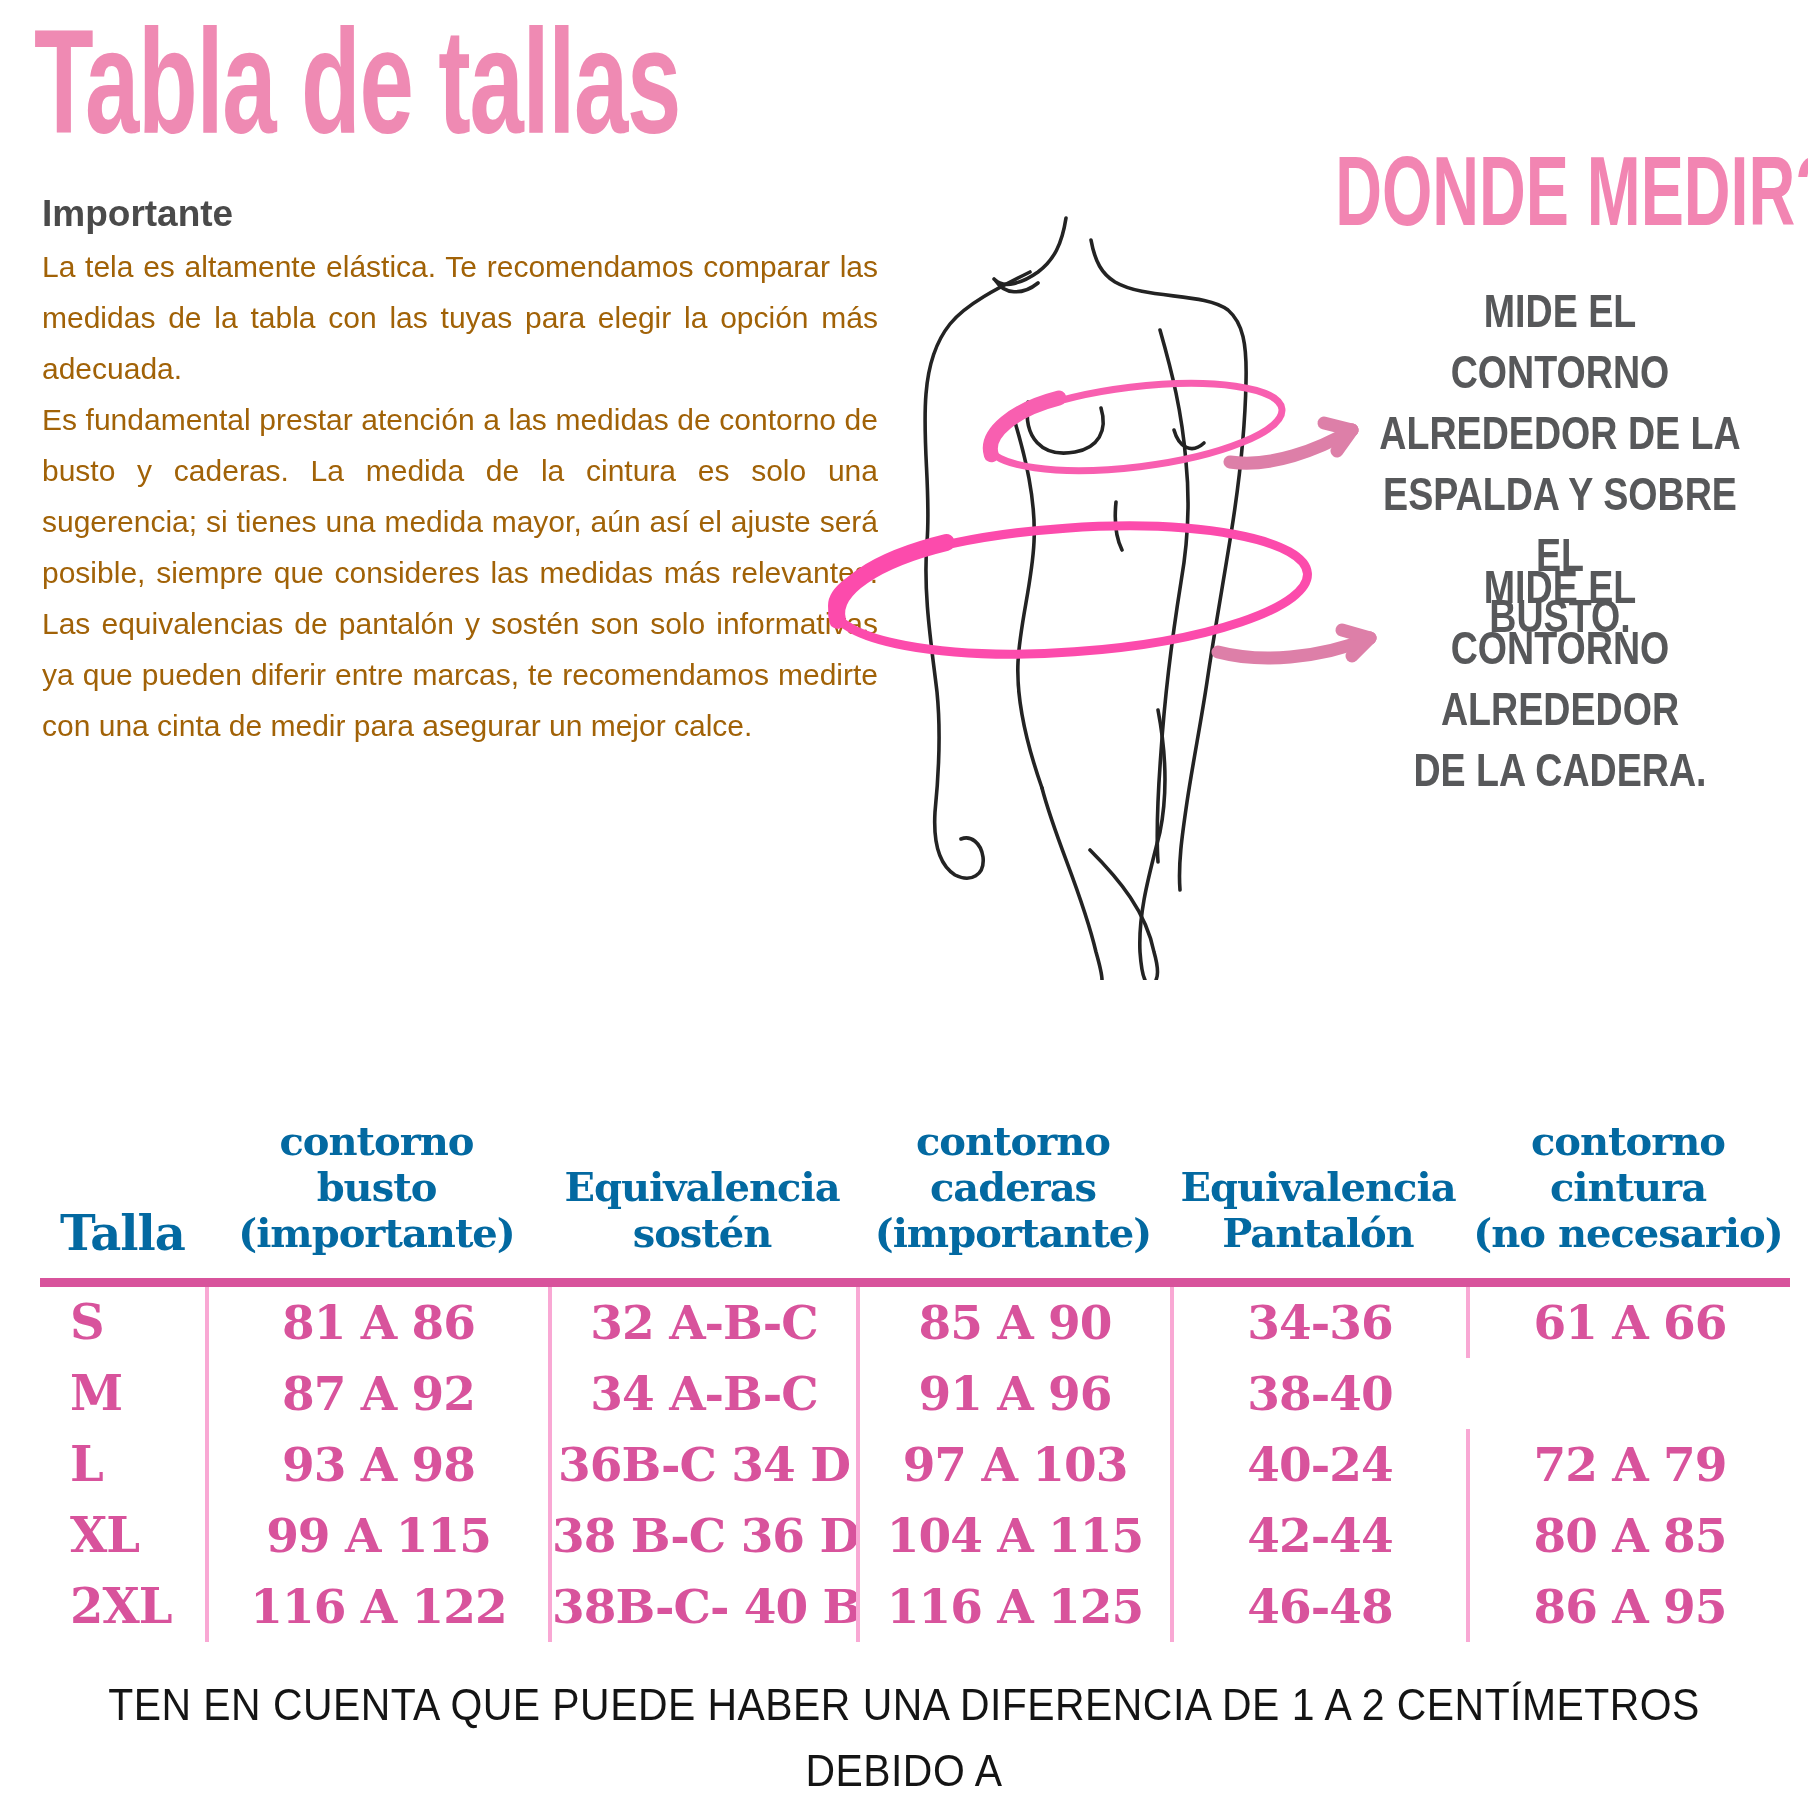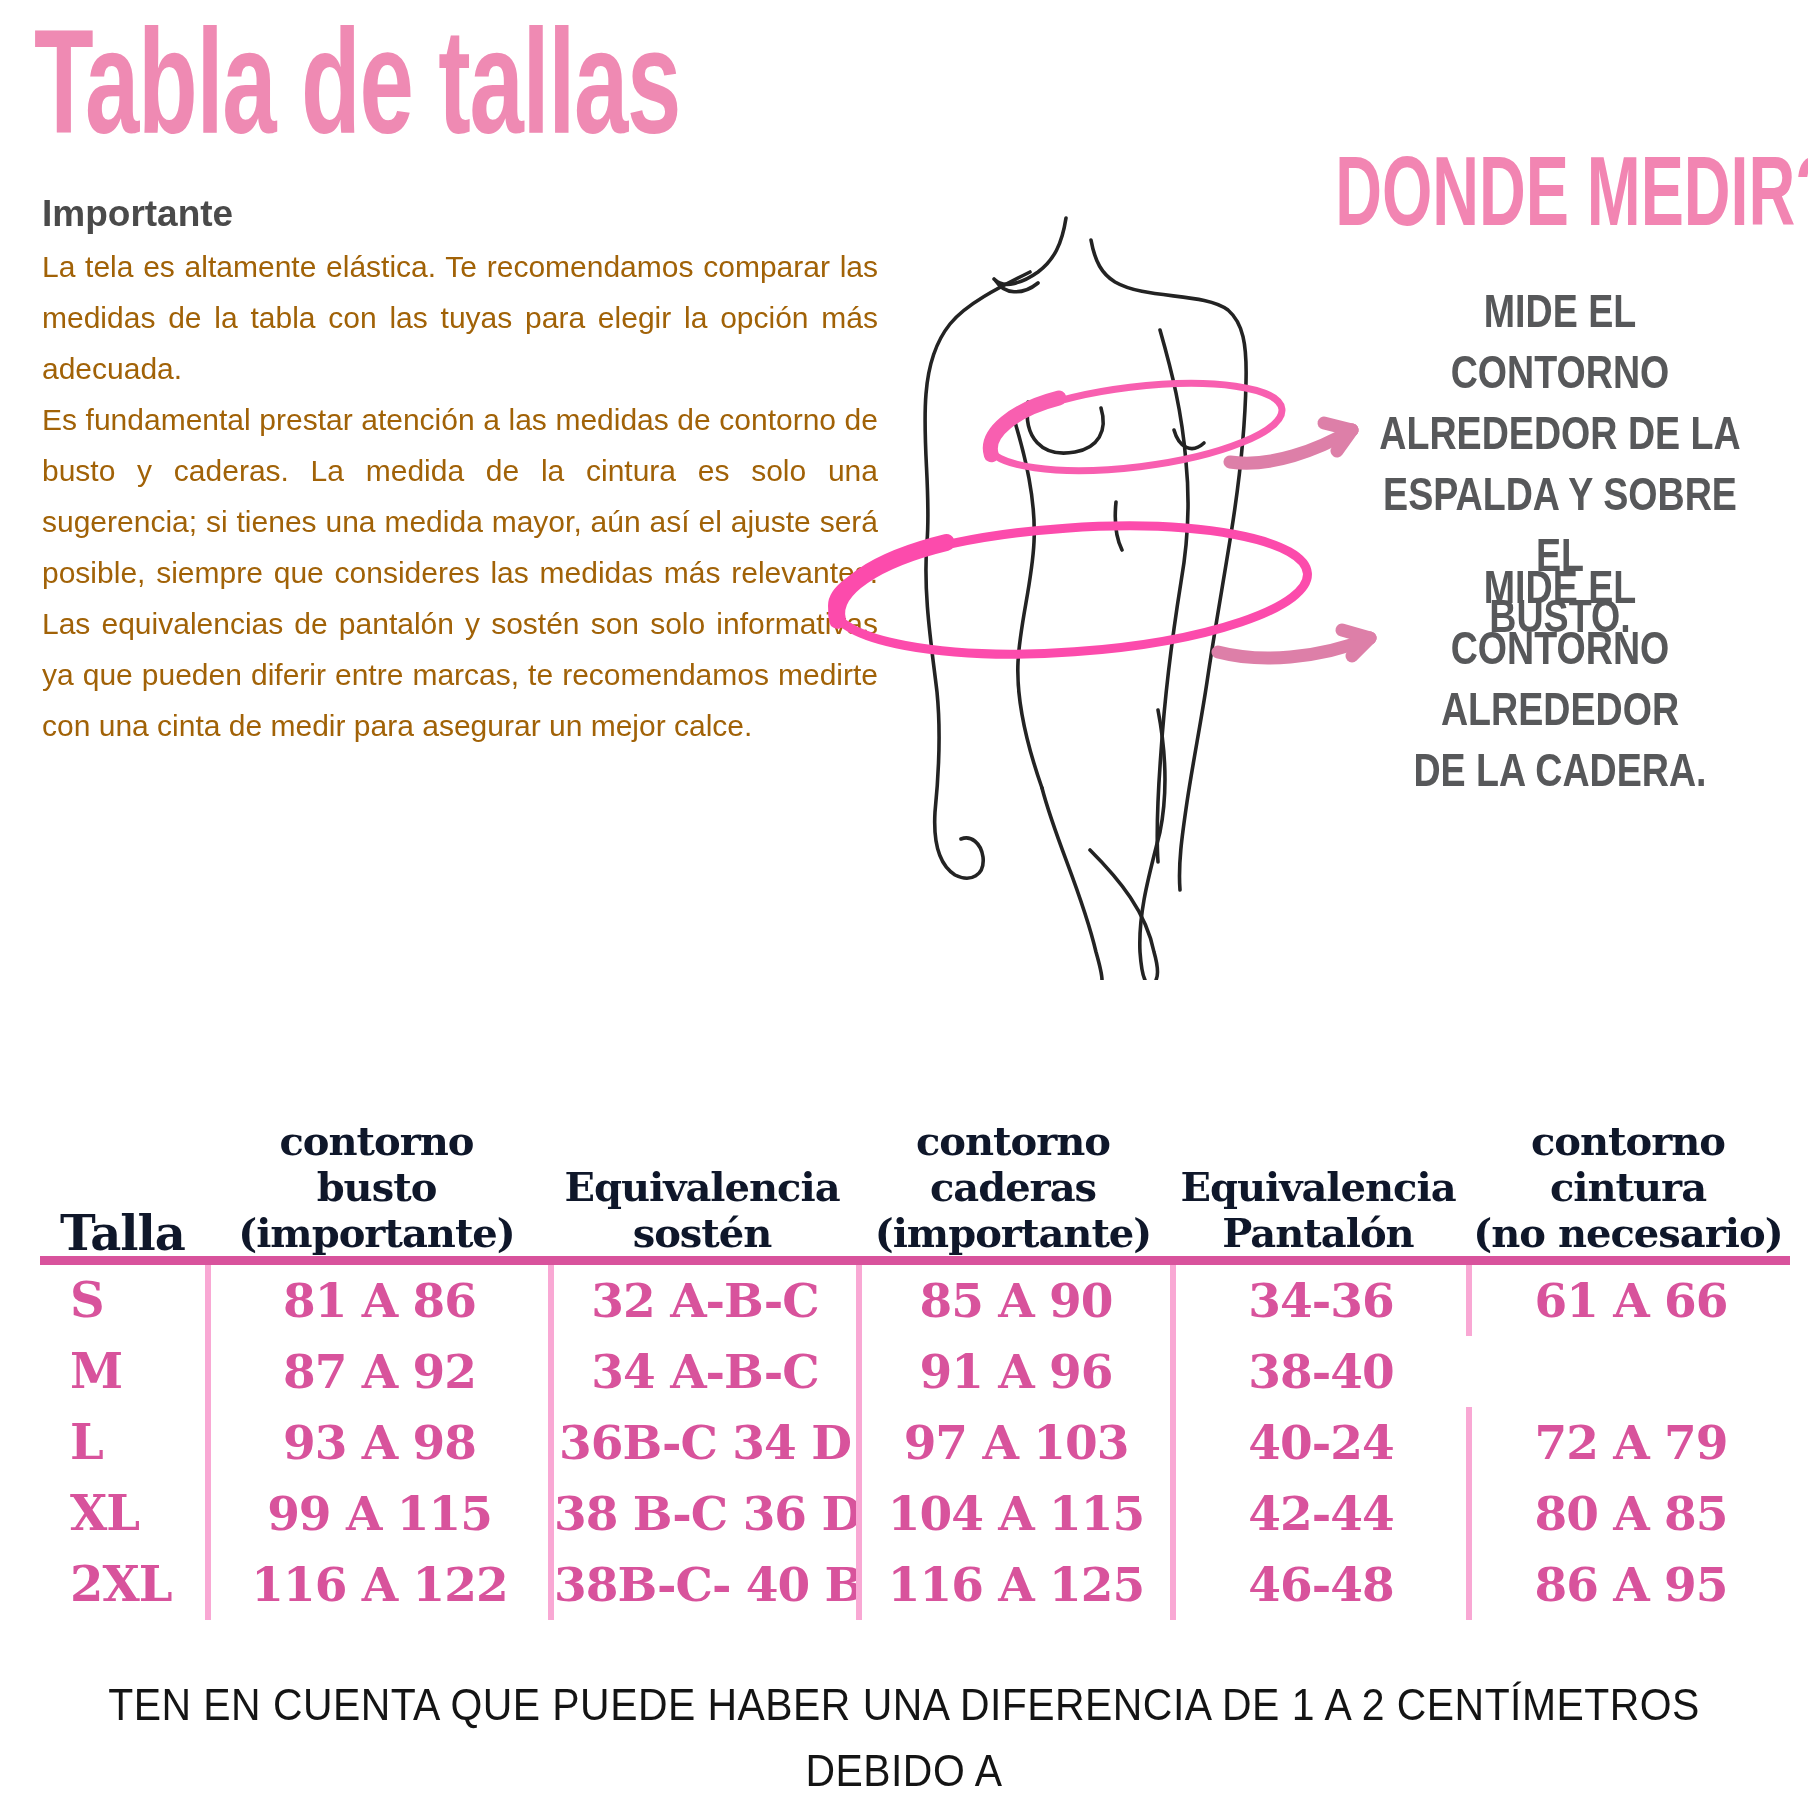--- a/index.html
+++ b/index.html
@@ -48,33 +48,33 @@
   
   .size-table{left:40px;top:1118px;width:1750px;}
   .thead,.trow{
     display:grid;
     grid-template-columns:165px 343px 308px 314px 296px 324px;
   }
   .thead{align-items:end;}
   .th{
     font-family:"DejaVu Serif",serif;font-weight:bold;
     font-size:40px;line-height:46px;letter-spacing:-1px;
-    color:#0f172a;text-align:center;white-space:pre-line;
-    padding-bottom:0;
+    color:#0369a1;text-align:center;white-space:pre-line;
+    padding-bottom:22px;
   }
   .th.first{font-size:48px;}
   .header-rule{height:9px;background:#d8539c;}
   .trow{height:71px;align-items:center;}
   .td{
     font-family:"DejaVu Serif",serif;font-weight:bold;
     font-size:47px;color:#d8539c;text-align:center;
     letter-spacing:-1px;white-space:nowrap;
     height:71px;line-height:71px;
   }
-  .trow .td:not(:first-child){border-left:6px solid #f9a8d4;}
+  .trow .td:not(:first-child){border-left:4px solid #f9a8d4;}
   .td.size-label{text-align:left;padding-left:30px;font-size:48px;}
 
   
   .footer-note{
     left:0;top:1672px;width:1808px;text-align:center;
     font-size:44px;line-height:66px;color:#141414;
     white-space:pre-line;letter-spacing:0.5px;
     transform:scaleX(0.93);transform-origin:center top;
   }
 </style>

